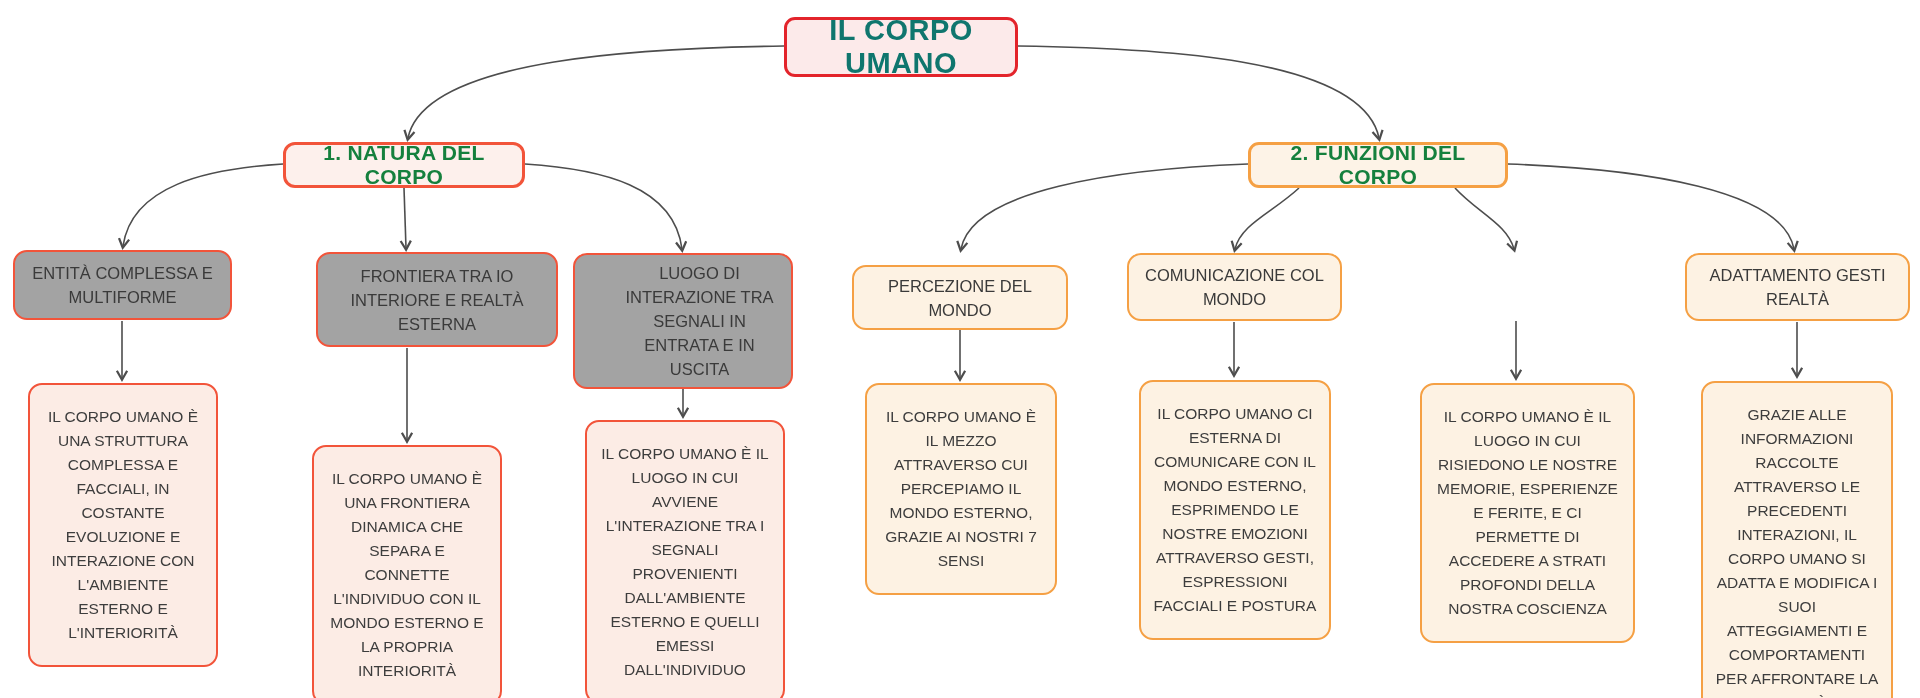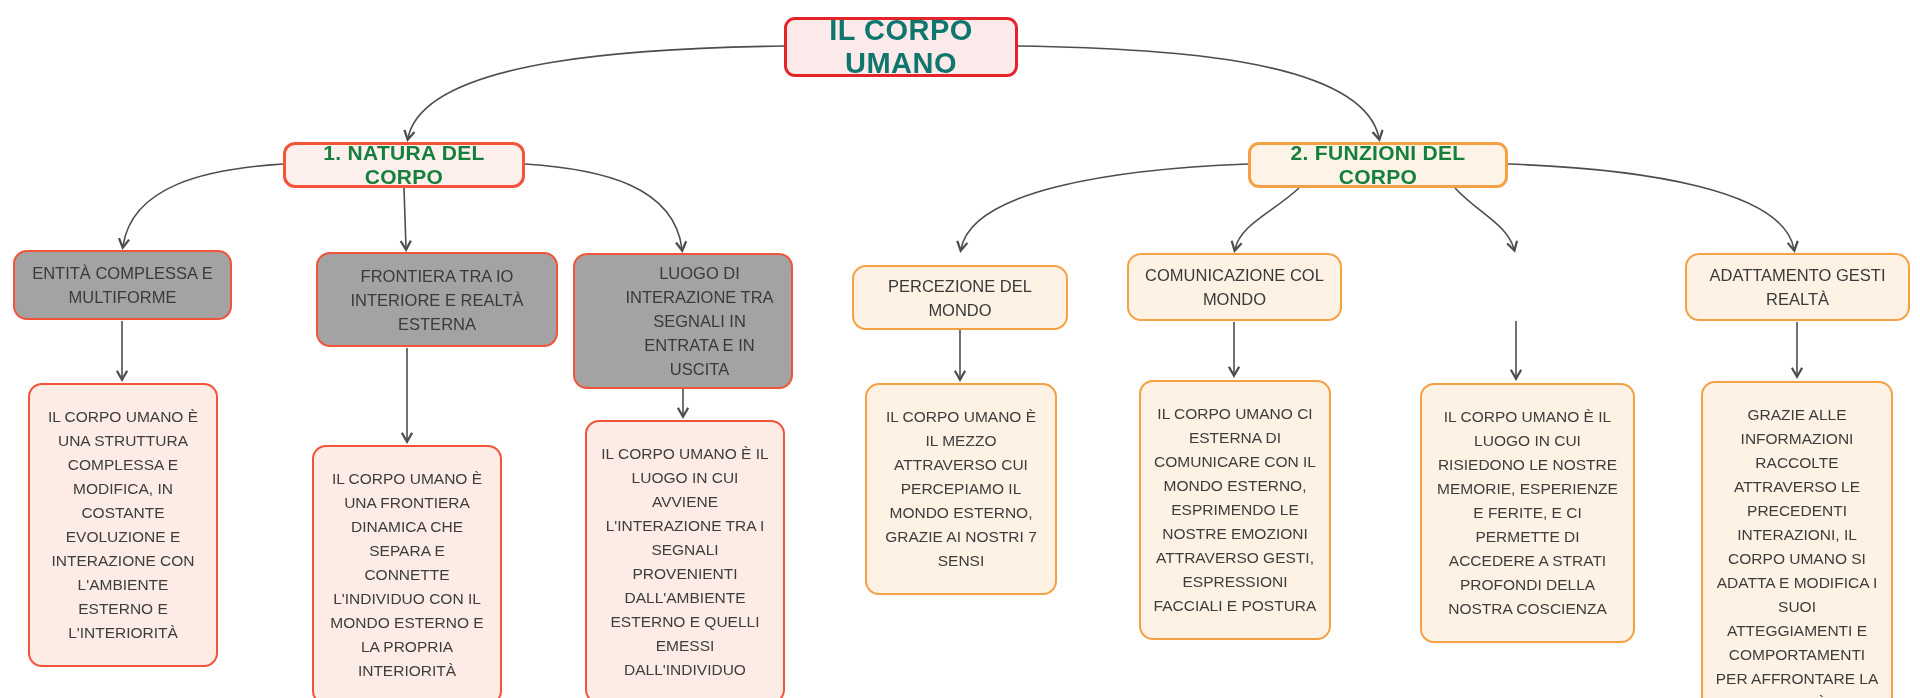--- a/index.html
+++ b/index.html
@@ -88,21 +88,21 @@
     <span>PERCEZIONE DEL MONDO</span>
   </div>
   <div class="node topic-node orange" style="left:1127px;top:253px;width:215px;min-height:68px;">
     <span>COMUNICAZIONE COL MONDO</span>
   </div>
   <div class="node topic-node orange" style="left:1685px;top:253px;width:225px;min-height:68px;">
     <span>ADATTAMENTO GESTI REALTÀ</span>
   </div>
 
   <div class="node desc-node" style="left:28px;top:383px;width:190px;min-height:222px;">
-    <span>IL CORPO UMANO È UNA STRUTTURA COMPLESSA E MODIFICA, IN COSTANTE EVOLUZIONE E INTERAZIONE CON L'AMBIENTE ESTERNO E L'INTERIORITÀ</span>
+    <span>IL CORPO UMANO È UNA STRUTTURA COMPLESSA E FACCIALI, IN COSTANTE EVOLUZIONE E INTERAZIONE CON L'AMBIENTE ESTERNO E L'INTERIORITÀ</span>
   </div>
   <div class="node desc-node" style="left:312px;top:445px;width:190px;min-height:163px;">
     <span>IL CORPO UMANO È UNA FRONTIERA DINAMICA CHE SEPARA E CONNETTE L'INDIVIDUO CON IL MONDO ESTERNO E LA PROPRIA INTERIORITÀ</span>
   </div>
   <div class="node desc-node" style="left:585px;top:420px;width:200px;min-height:178px;">
     <span>IL CORPO UMANO È IL LUOGO IN CUI AVVIENE L'INTERAZIONE TRA I SEGNALI PROVENIENTI DALL'AMBIENTE ESTERNO E QUELLI EMESSI DALL'INDIVIDUO</span>
   </div>
 
   <div class="node desc-node orange" style="left:865px;top:383px;width:192px;min-height:157px;">
     <span>IL CORPO UMANO È IL MEZZO ATTRAVERSO CUI PERCEPIAMO IL MONDO ESTERNO, GRAZIE AI NOSTRI 7 SENSI</span>

